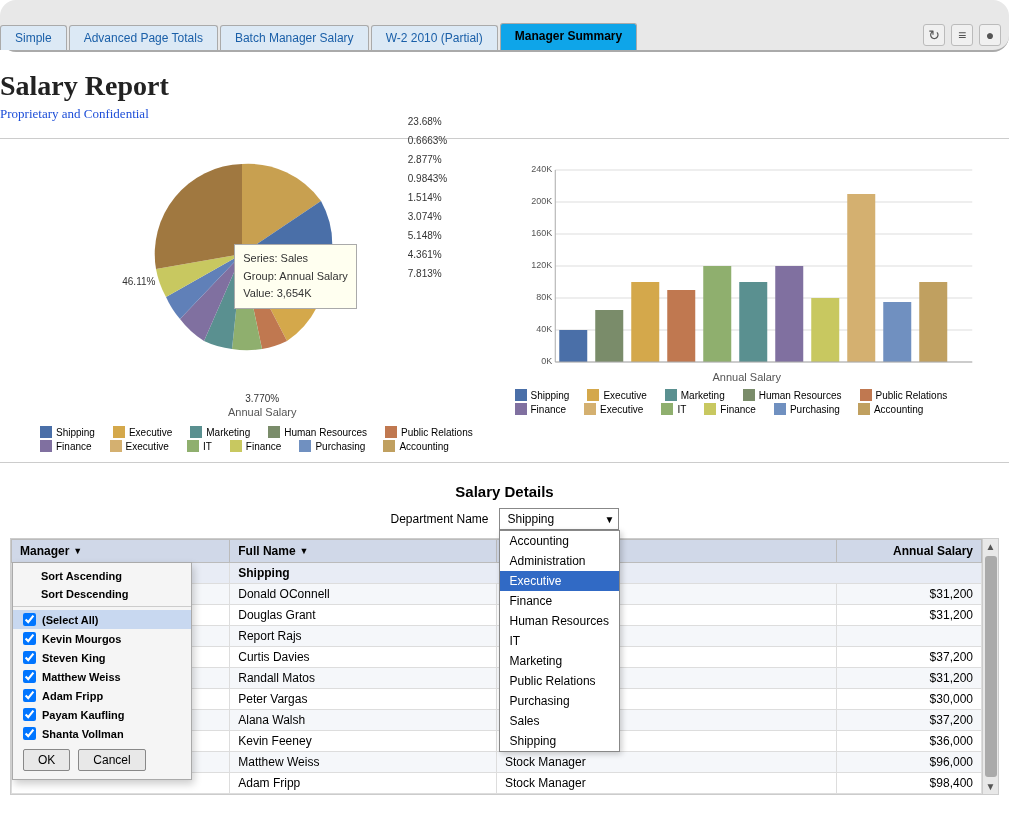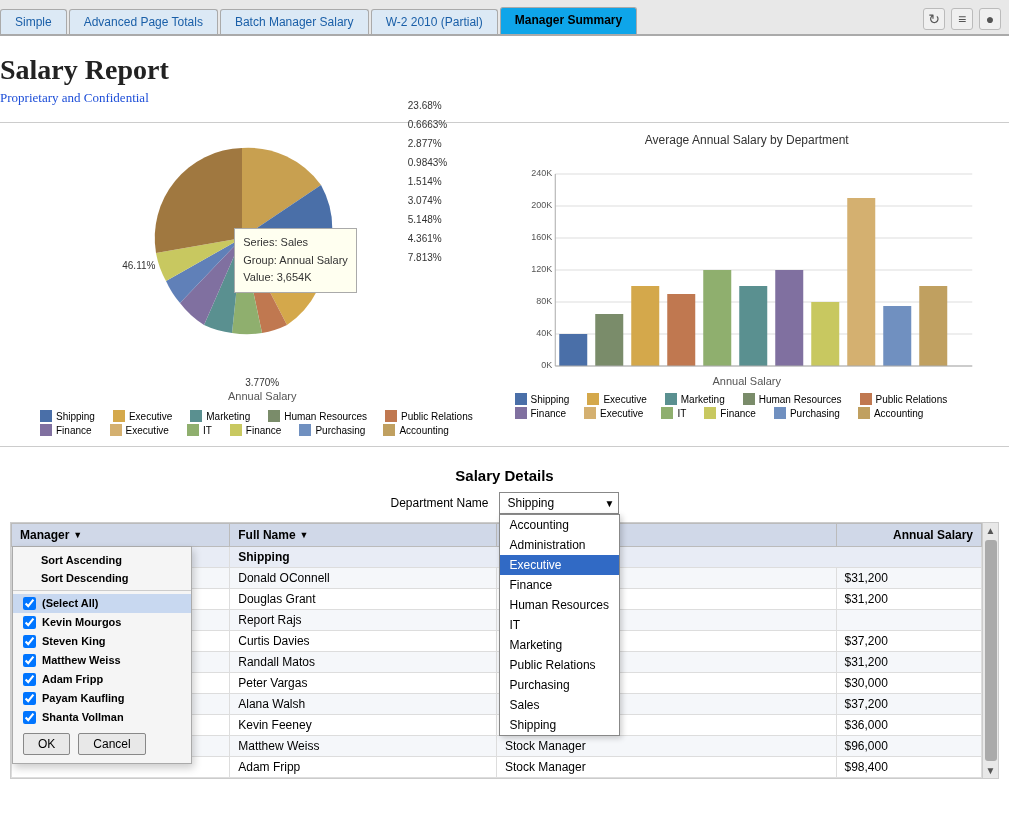--- a/index.html
+++ b/index.html
@@ -1,21 +1,21 @@
 <!DOCTYPE html>
 <html><head>
   <meta charset="utf-8">
   <style>
     * { box-sizing: border-box; margin: 0; padding: 0; }
     body { font-family: Arial, sans-serif; font-size: 12px; background: #fff; width: 1009px; overflow-x: hidden; }
 
     
     .tabs-bar {
       display: flex; align-items: flex-end; background: #e8e8e8;
-      border-bottom: 2px solid #aaa; padding-top: 4px;
+      border-bottom: 2px solid #aaa; padding-top: 20px; border-radius: 16px;
     }
     .tab {
       padding: 5px 14px; cursor: pointer; font-size: 12px;
       color: #1a5fa8; background: #dce9f5; border: 1px solid #aaa;
       border-bottom: none; margin-right: 2px; border-radius: 3px 3px 0 0;
     }
     .tab.active {
       background: #0ea5e9; color: #000; font-weight: bold; border-color: #aaa;
       padding-bottom: 7px;
     }
@@ -106,34 +106,34 @@
 
     table { width: 100%; border-collapse: collapse; font-size: 12px; }
     thead tr { background: #d0d8e8; }
     thead th {
       padding: 4px 8px; border: 1px solid #bbb; text-align: left;
       font-weight: bold; position: relative; white-space: nowrap;
     }
     tbody tr { background: #fff; }
     tbody tr:nth-child(even) { background: #f5f7fa; }
     tbody td { padding: 3px 8px; border: 1px solid #ddd; }
-    .col-salary { }
+    .col-salary { text-align: right; }
 
     
     .col-header { display: flex; align-items: center; gap: 4px; cursor: pointer; }
     .col-arrow { font-size: 9px; }
 
     
     .manager-filter-dropdown {
       position: absolute; top: 100%; left: 0; background: #f5f5f5;
       border: 1px solid #aaa; z-index: 200; min-width: 180px;
       box-shadow: 2px 4px 8px rgba(0,0,0,0.2); padding: 4px 0;
     }
     .mgr-filter-item {
-      padding: 3px 10px; font-size: 11px; display: flex; align-items: flex-start; gap: 6px;
+      padding: 3px 10px; font-size: 11px; display: flex; align-items: center; gap: 6px;
       cursor: pointer; white-space: nowrap;
     }
     .mgr-filter-item.highlighted { background: #c8d8f0; }
     .mgr-sort-item {
       padding: 3px 28px; font-size: 11px; cursor: pointer; white-space: nowrap;
     }
     .mgr-divider { border-top: 1px solid #ccc; margin: 3px 0; }
     .mgr-ok-cancel {
       display: flex; gap: 8px; padding: 4px 10px; justify-content: flex-start; margin-top: 2px;
     }
@@ -267,21 +267,20 @@
         <span>Purchasing</span>
       </div>
       <div class="legend-item">
         <span class="legend-color" style="background:#c0a060;"></span>
         <span>Accounting</span>
       </div>
     </div>
   </div>
 
   <div class="chart-container">
-    <div class="chart-title">Average Annual Salary by Department</div>
     <div class="bar-chart-svg-wrap">
       <svg width="100%" height="220" viewBox="0 0 460 220">
 
         <text x="35" y="215" font-size="9" fill="#555" text-anchor="end">0K</text>
         <text x="35" y="183" font-size="9" fill="#555" text-anchor="end">40K</text>
         <text x="35" y="151" font-size="9" fill="#555" text-anchor="end">80K</text>
         <text x="35" y="119" font-size="9" fill="#555" text-anchor="end">120K</text>
         <text x="35" y="87" font-size="9" fill="#555" text-anchor="end">160K</text>
         <text x="35" y="55" font-size="9" fill="#555" text-anchor="end">200K</text>
         <text x="35" y="23" font-size="9" fill="#555" text-anchor="end">240K</text>

